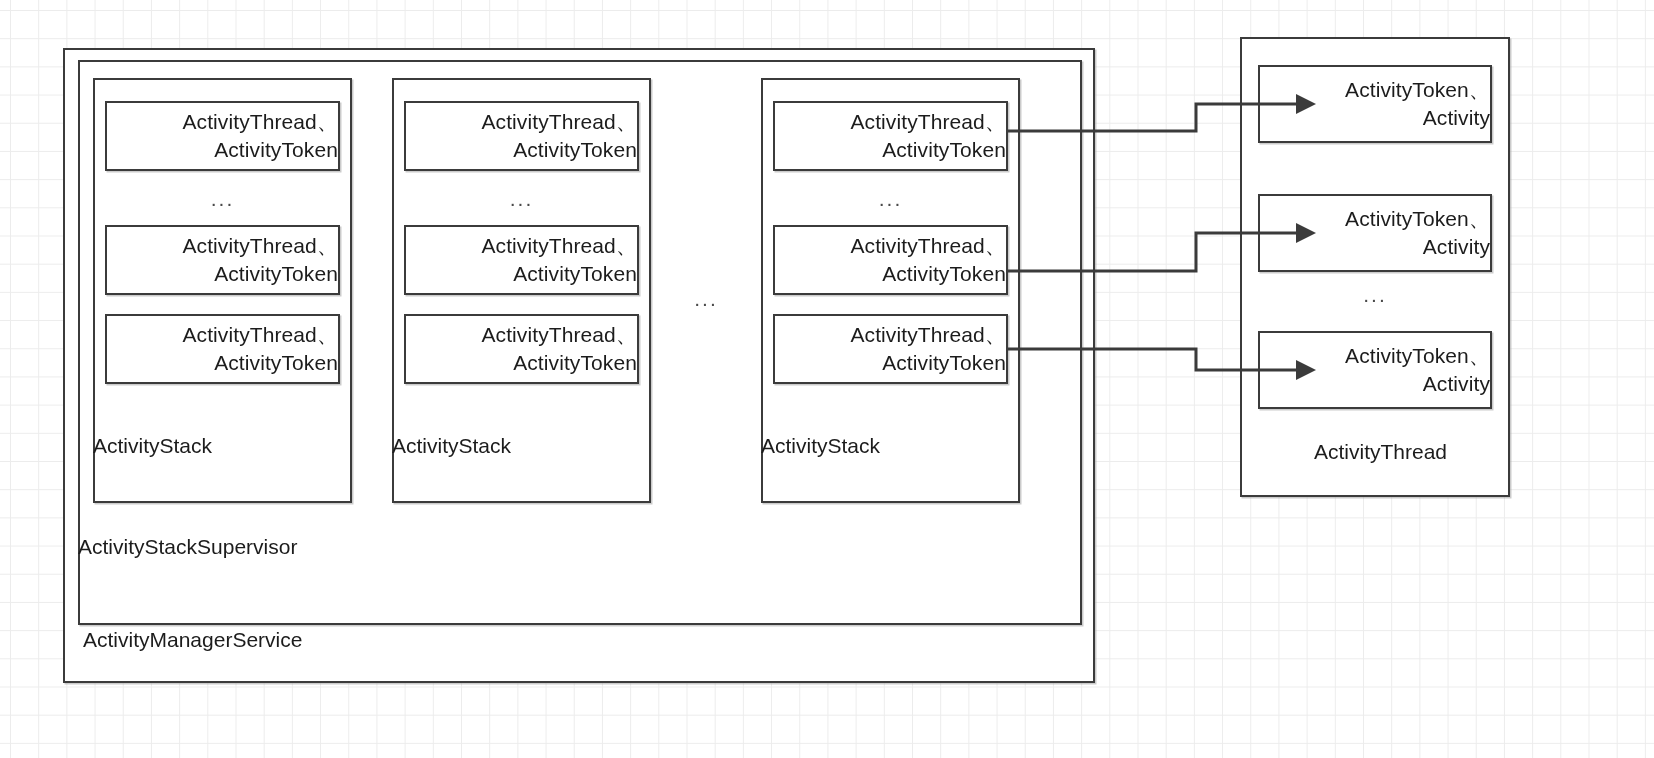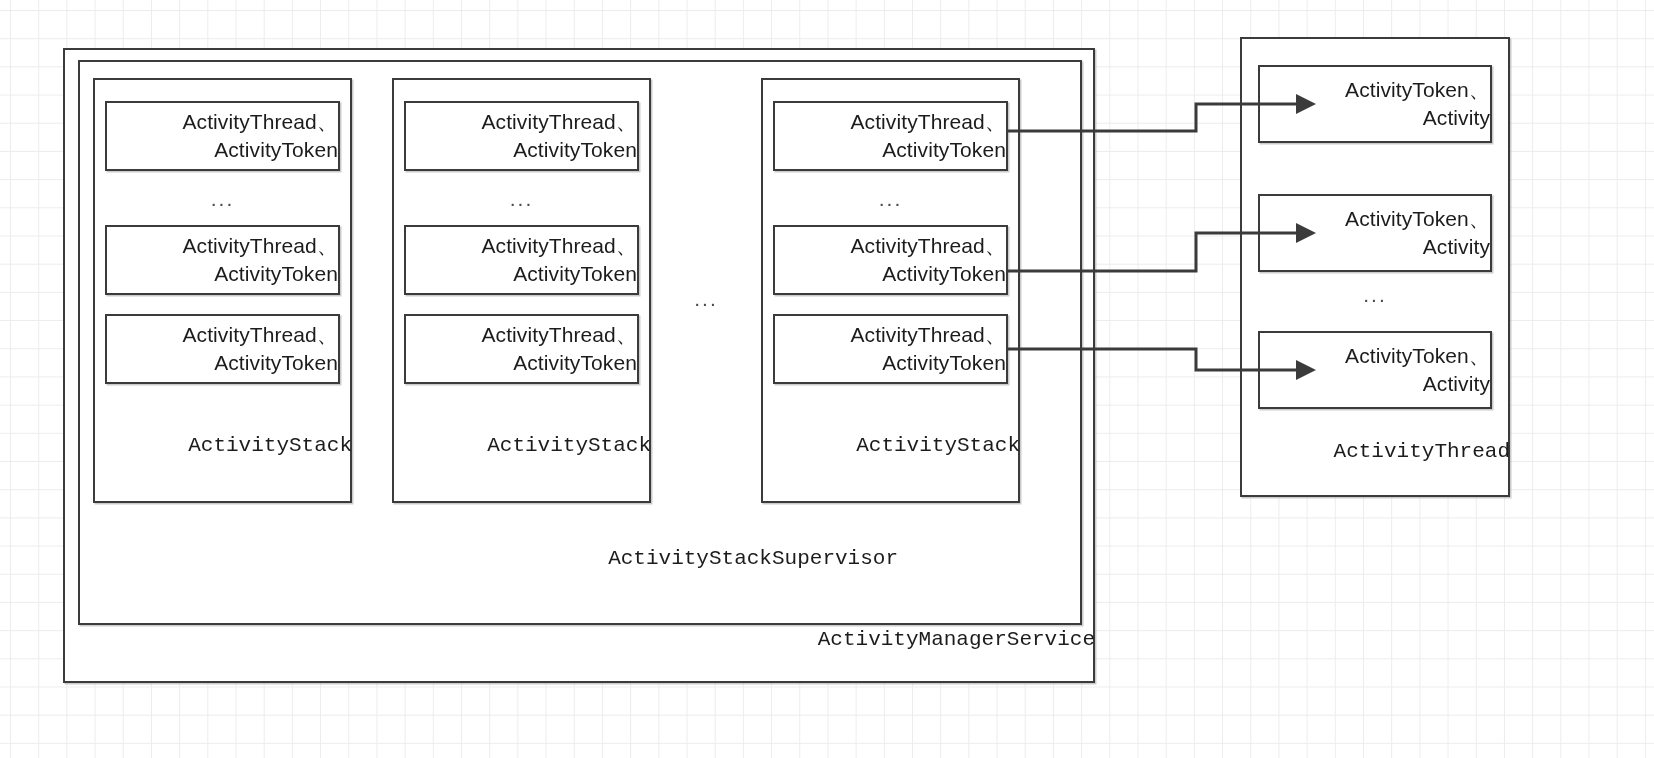--- a/index.html
+++ b/index.html
@@ -48,25 +48,24 @@
     font-size: 21px;
     line-height: 1.35;
     color: #1c1c1c;
     white-space: pre-line;
     letter-spacing: 0.1px;
     pointer-events: none;
   }
 
   .caption {
     position: absolute;
-    text-align: right;
+    text-align: left;
     font-size: 21px;
     color: #1c1c1c;
     white-space: nowrap;
-    font-family: Liberation Mono, monospace;
   }
 
   .ellipsis {
     position: absolute;
     text-align: center;
     font-size: 21px;
     color: #4a4a4a;
     letter-spacing: 2px;
     white-space: nowrap;
   }
@@ -90,24 +89,24 @@
   svg.links polygon {
     fill: #3b3b3b;
   }
 </style>
 </head>
 <body>
 
 <div id="canvas">
 
   <div class="box" style="left:63px; top:48px; width:1032px; height:635px;"></div>
-  <div class="caption" style="left:63px; top:628px; width:1032px;">ActivityManagerService</div>
+  <div class="caption" style="left:63px; top:628px; width:1032px;padding-left:20px;">ActivityManagerService</div>
 
   <div class="box" style="left:78px; top:60px; width:1004px; height:565px;"></div>
-  <div class="caption" style="left:78px; top:547px; width:820px;">ActivityStackSupervisor</div>
+  <div class="caption" style="left:78px; top:535px; width:820px;">ActivityStackSupervisor</div>
 
   <div class="box" style="left:93px; top:78px; width:259px; height:425px;"></div>
 
   <div class="box leaf" style="left:105px; top:101px; width:235px; height:70px;">
     <div class="celltext">ActivityThread、
 ActivityToken</div>
   </div>
 
   <div class="ellipsis" style="left:105px; top:187px; width:235px;">...</div>
 
@@ -179,21 +178,21 @@
 Activity</div>
   </div>
 
   <div class="ellipsis" style="left:1258px; top:283px; width:234px;">...</div>
 
   <div class="box leaf" style="left:1258px; top:331px; width:234px; height:78px;">
     <div class="celltext">ActivityToken、
 Activity</div>
   </div>
 
-  <div class="caption" style="left:1240px; top:440px; width:270px;">ActivityThread</div>
+  <div class="caption" style="left:1314px; top:440px; width:270px;">ActivityThread</div>
 
   <svg class="links" viewBox="0 0 1654 758">
 
     <g>
       <path d="M1008,131 H1196 V104 H1296"></path>
       <polygon points="1296,94 1316,104 1296,114"></polygon>
     </g>
 
     <g>
       <path d="M1008,271 H1196 V233 H1296"></path>

